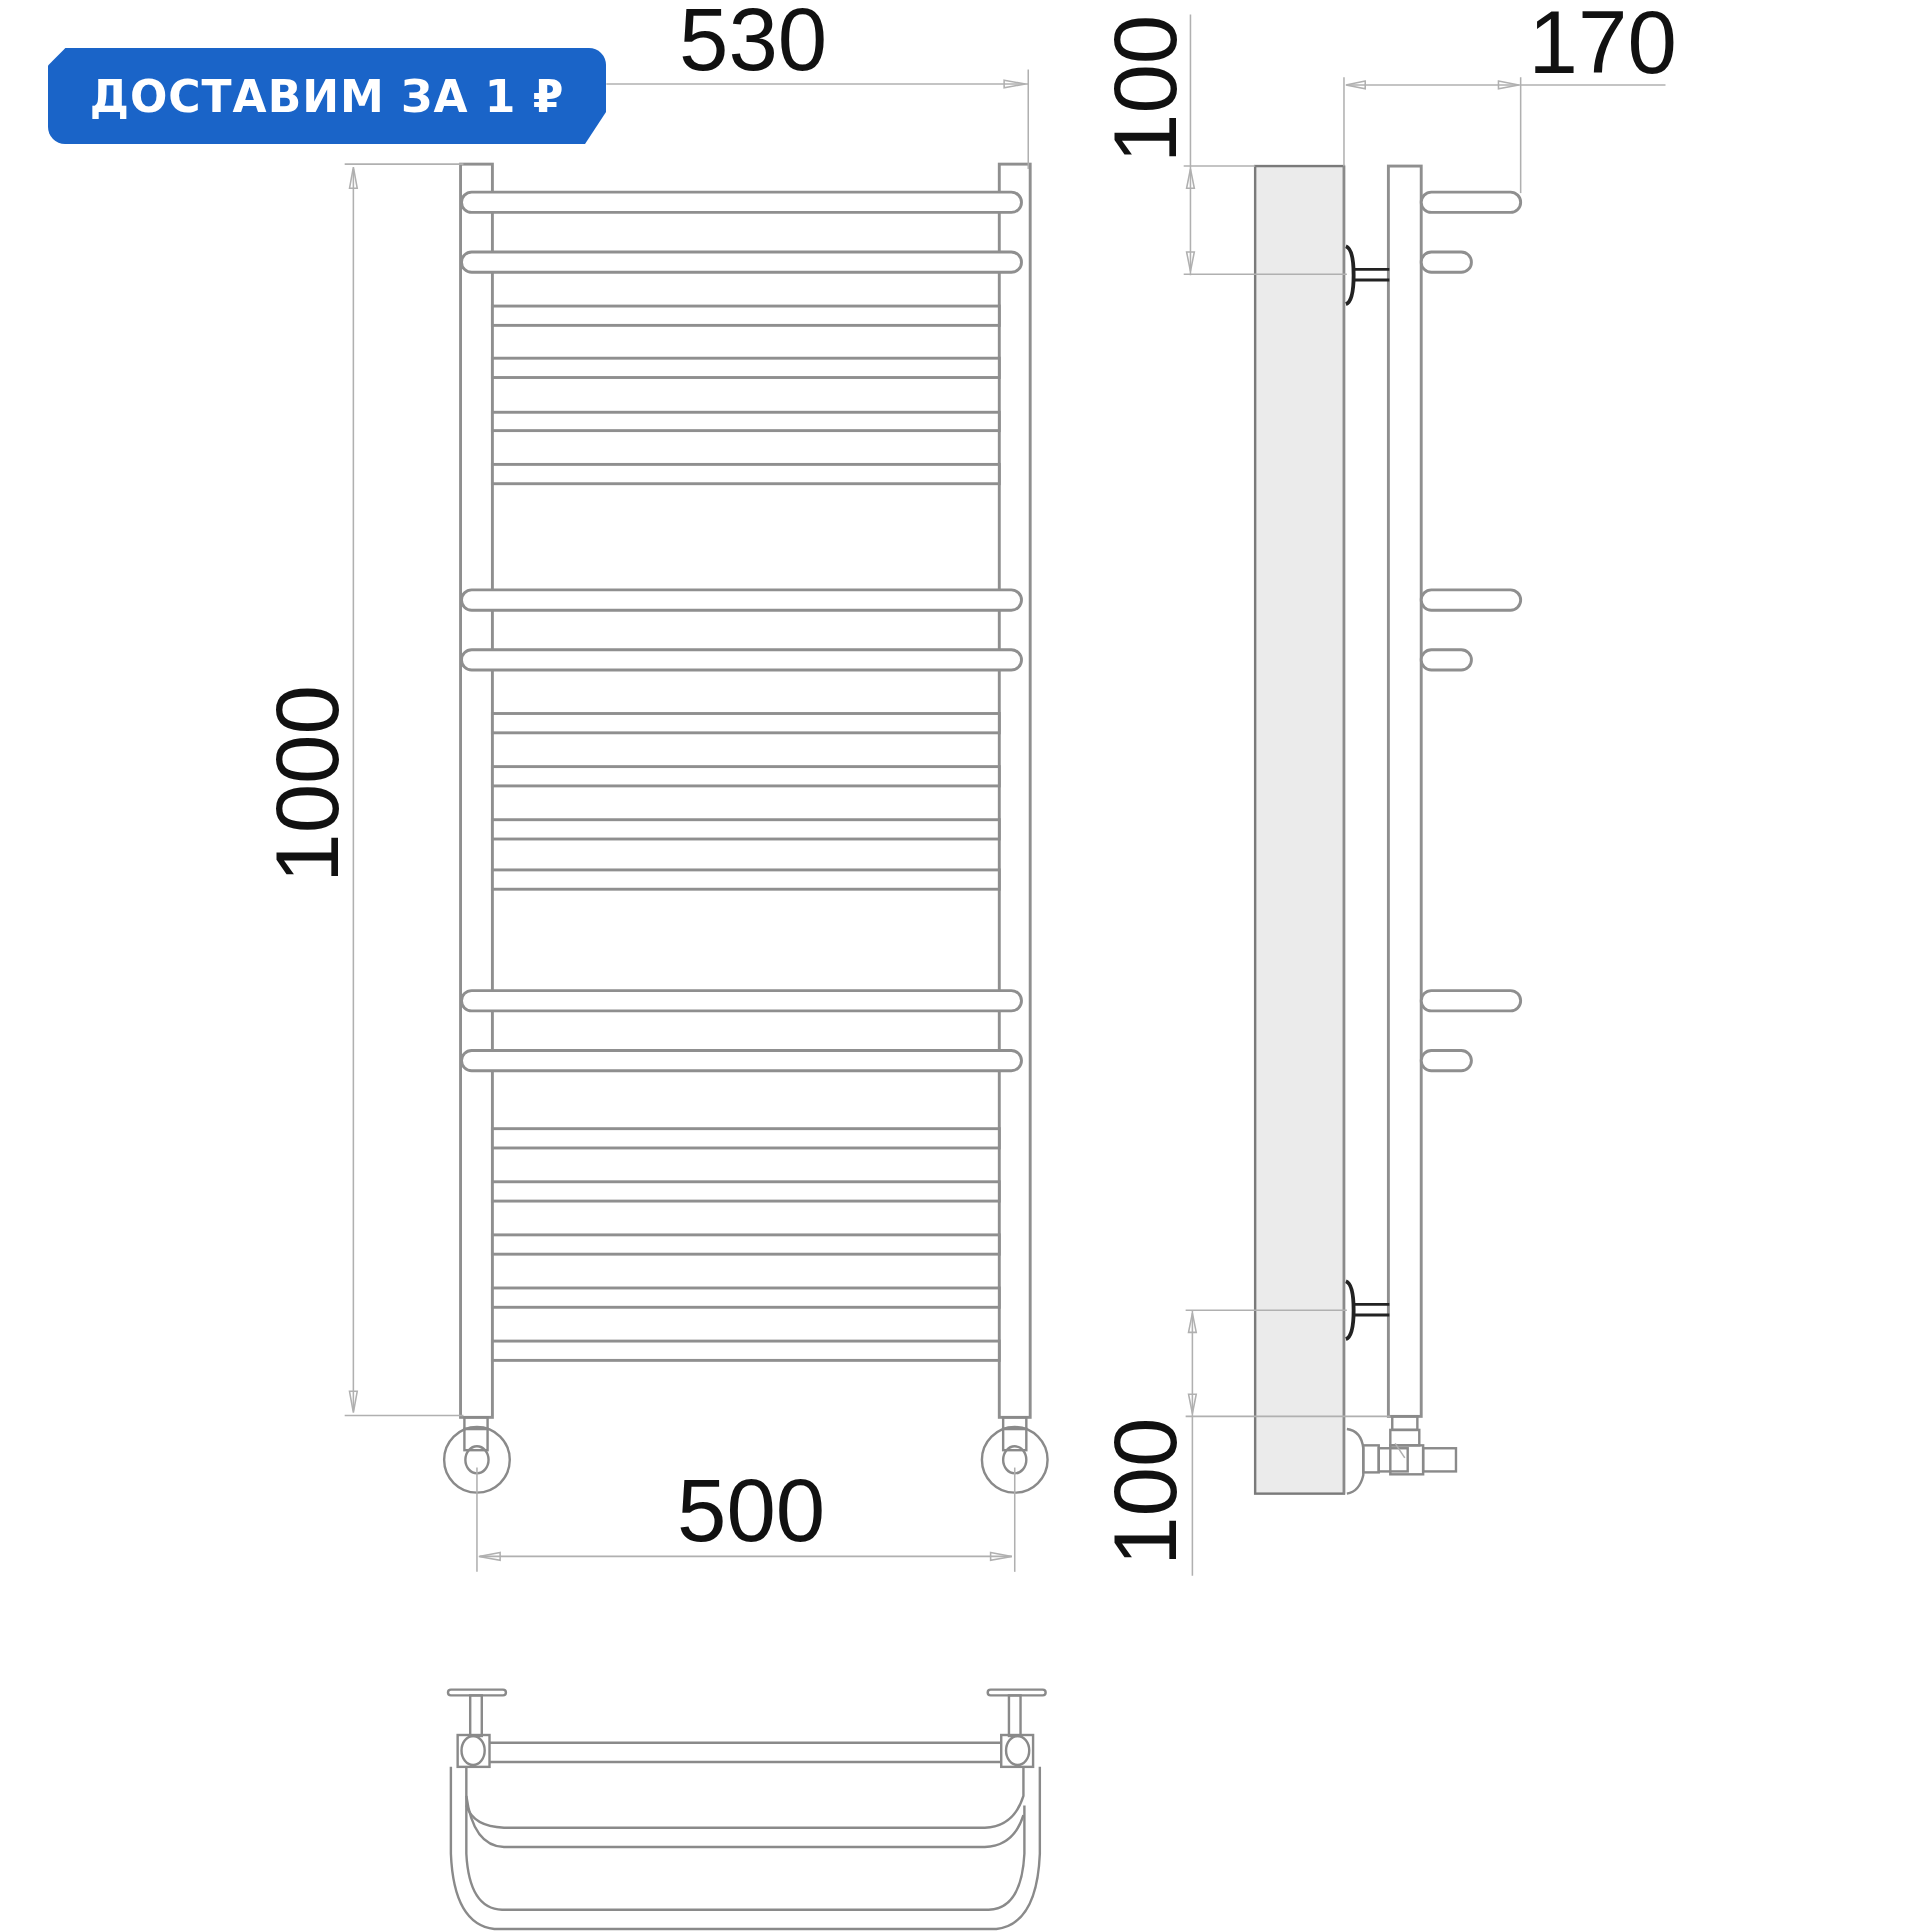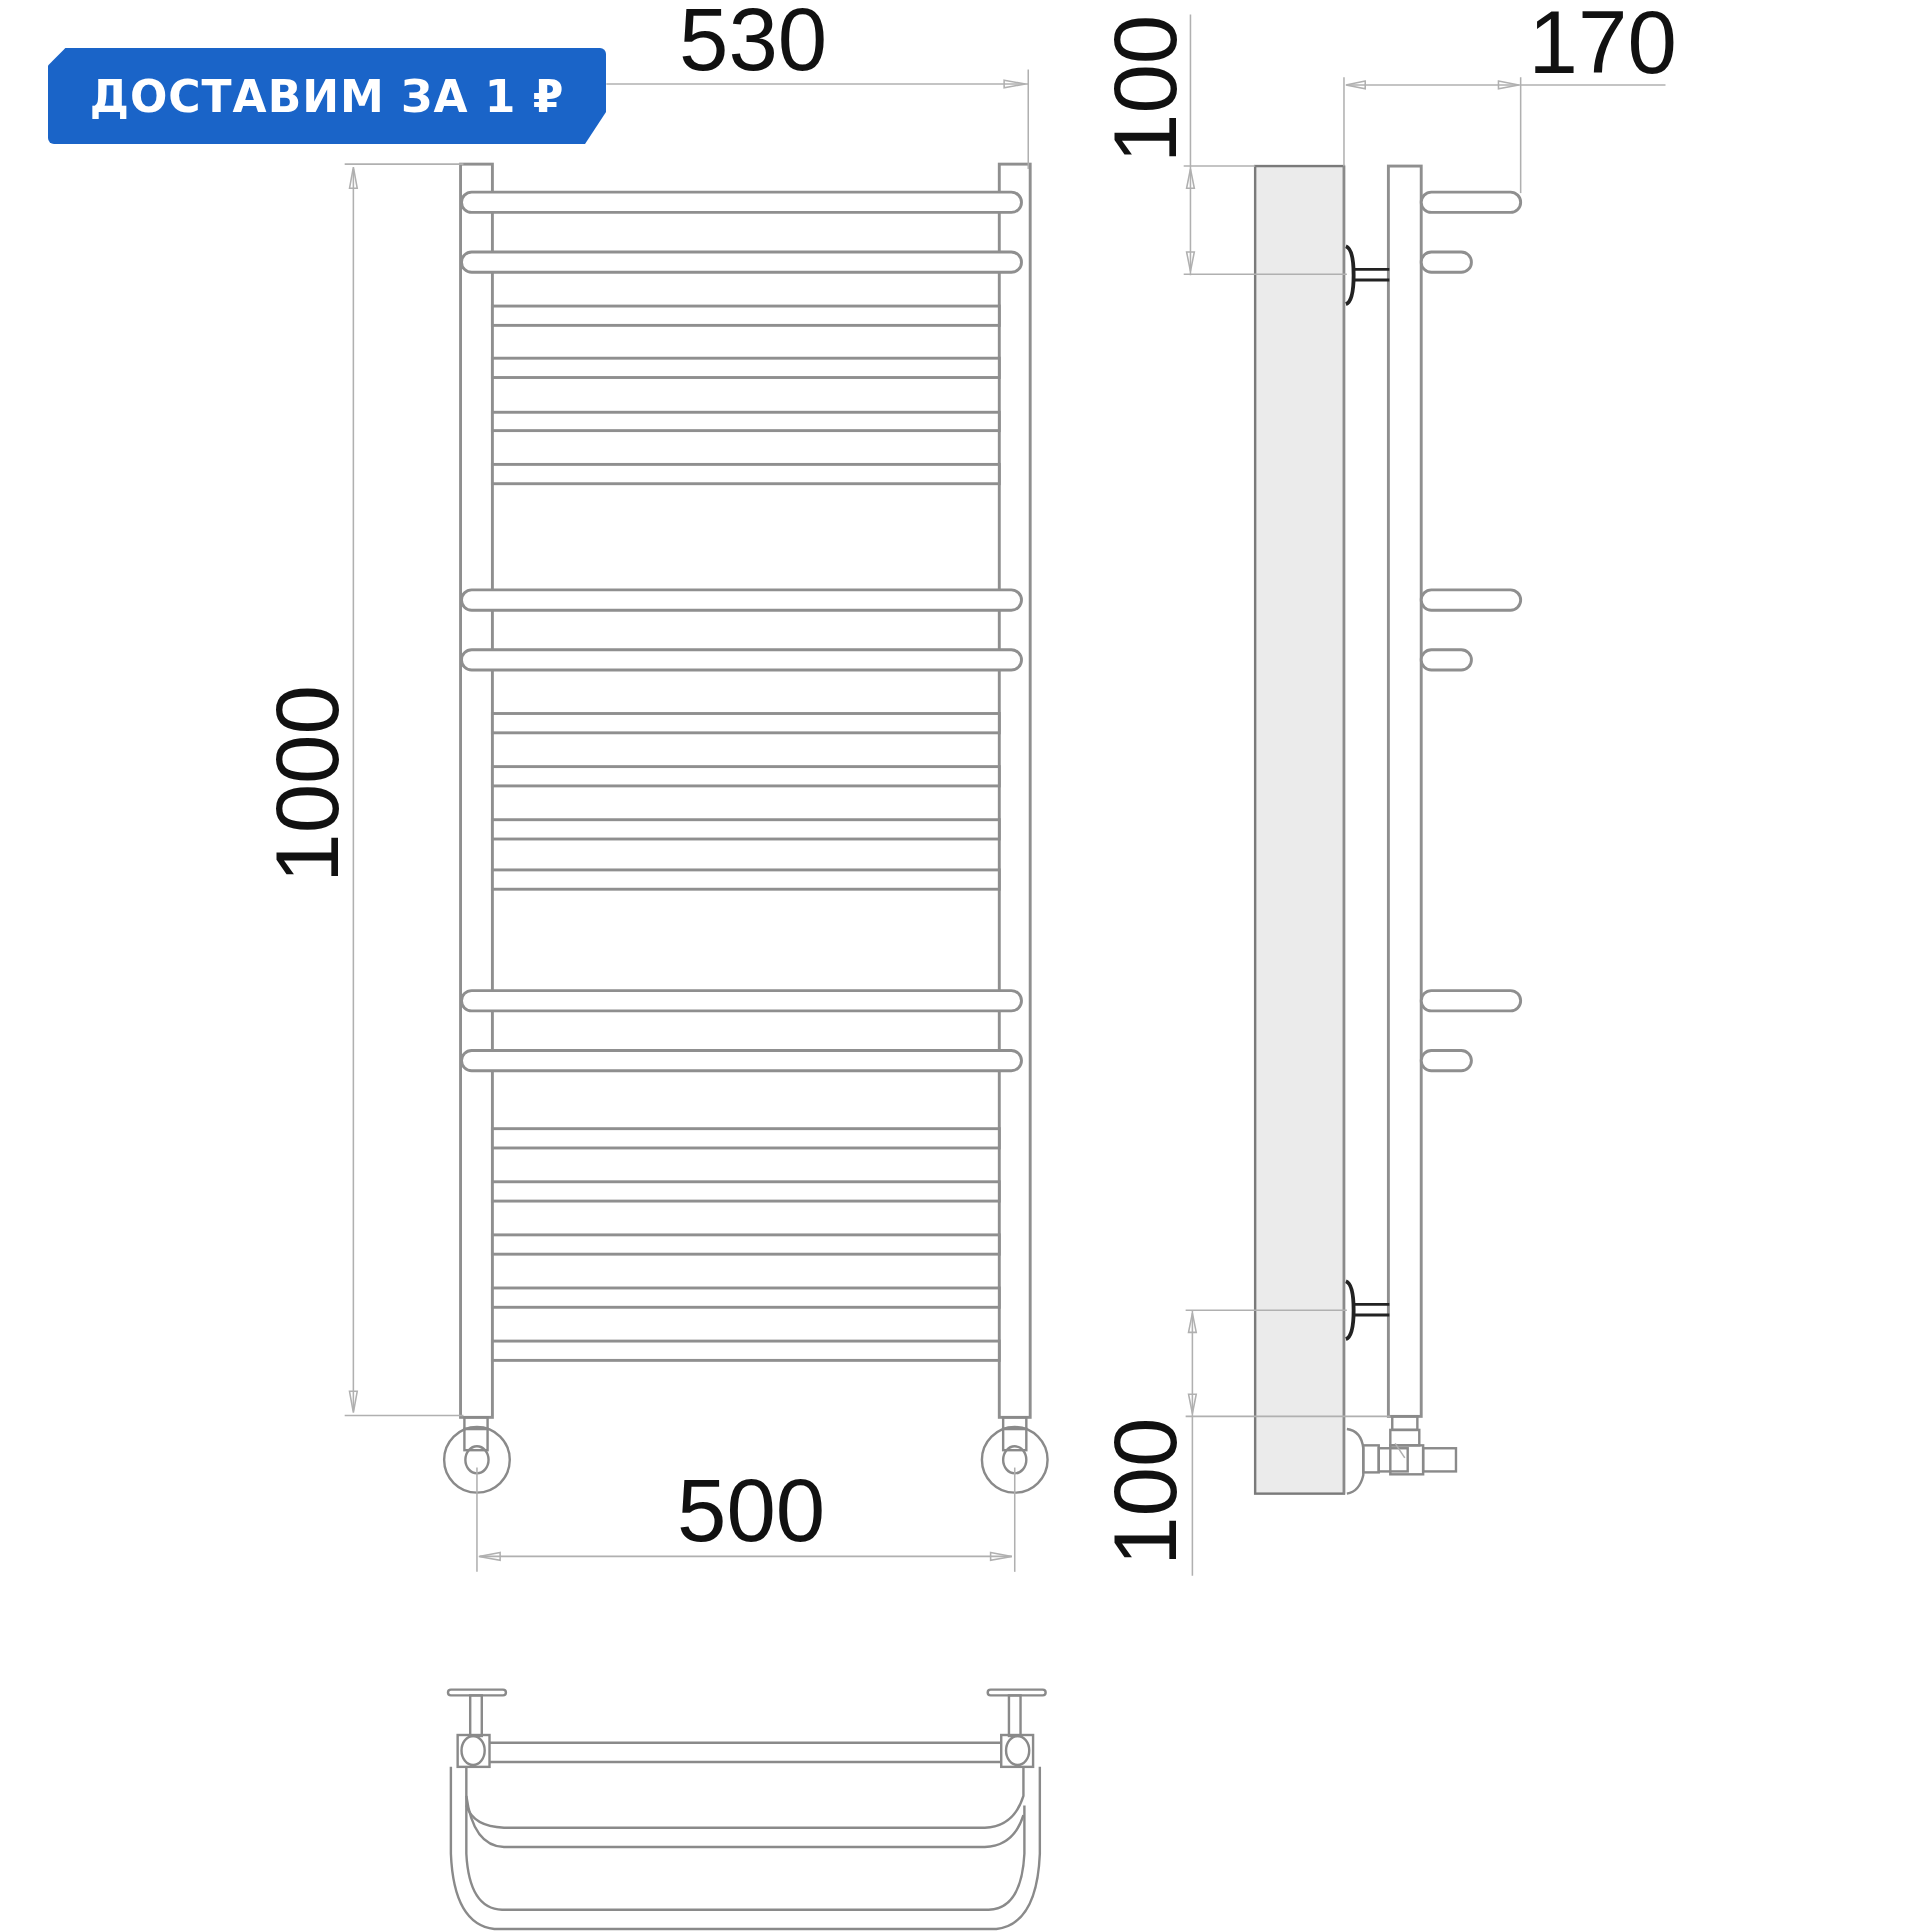--- a/index.html
+++ b/index.html
@@ -2,21 +2,21 @@
 <html><head>
   <meta charset="utf-8">
   <style>
     html, body { margin: 0; padding: 0; background: #ffffff; }
     body { width: 1931px; height: 1931px; position: relative; overflow: hidden; font-family: "Liberation Sans", sans-serif; }
     #drawing { position: absolute; left: 0; top: 0; width: 1931px; height: 1931px; }
     .badge {
       position: absolute; left: 48px; top: 48px; width: 558px; height: 96px;
       background: #1a64c8; color: #ffffff;
       clip-path: polygon(17.4px 0, 100% 0, 100% 64px, 558px 64px, 537px 96px, 0 96px, 0 17.4px);
-      border-radius: 6px;
+      border-radius: 17px;
       display: flex; align-items: center; justify-content: center;
       font-family: "DejaVu Sans", sans-serif; font-weight: bold; font-size: 44px; letter-spacing: 1px;
     }
     .dim-text { font-family: "Liberation Sans", sans-serif; font-size: 92px; fill: #111111; }
     .ln { stroke: #8a8a8a; stroke-width: 2.5; fill: none; }
     .ln-thin { stroke: #b0b0b0; stroke-width: 1.6; fill: none; }
     .bar { stroke: #8f8f8f; stroke-width: 3; fill: #ffffff; }
     .wall { fill: #ebebeb; stroke: #7a7a7a; stroke-width: 2.5; }
     .dark { stroke: #222222; stroke-width: 4; fill: none; }
   </style>

